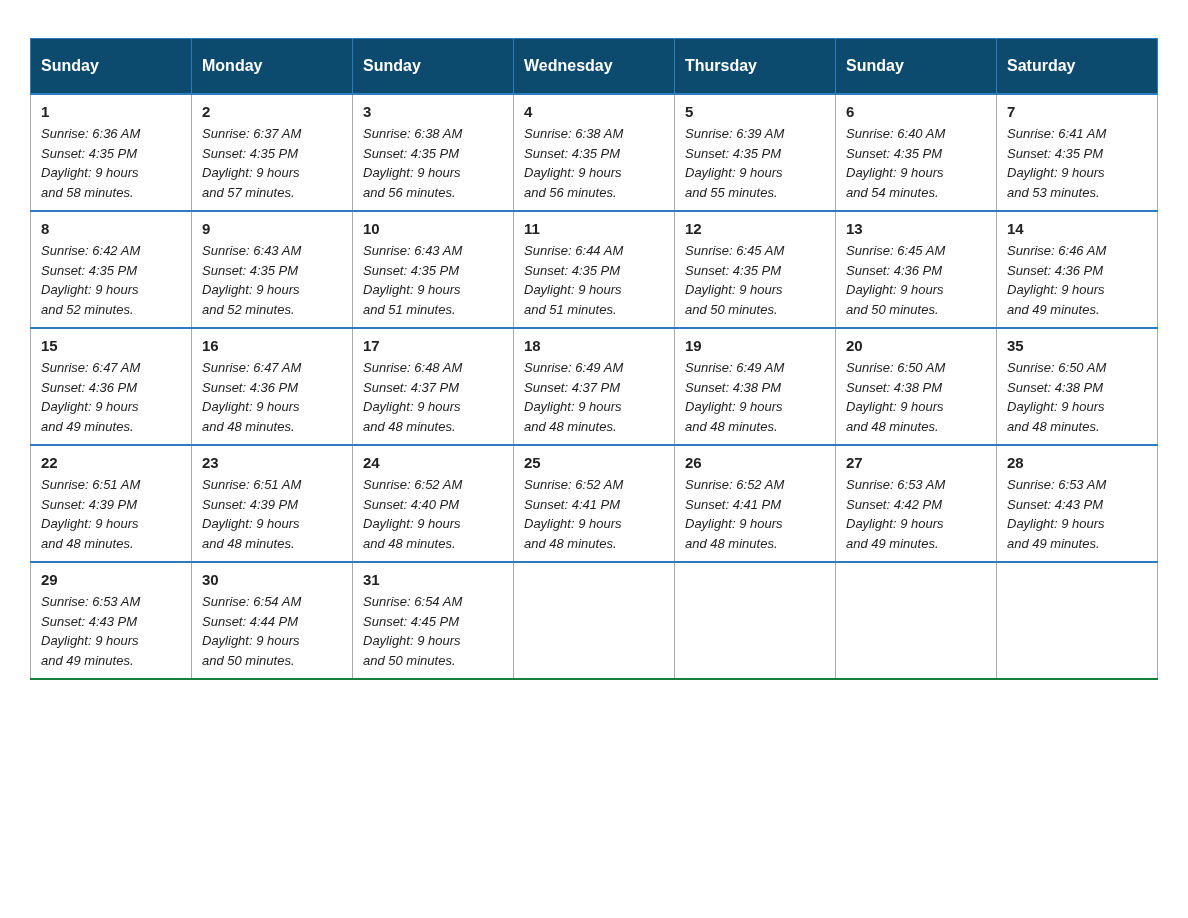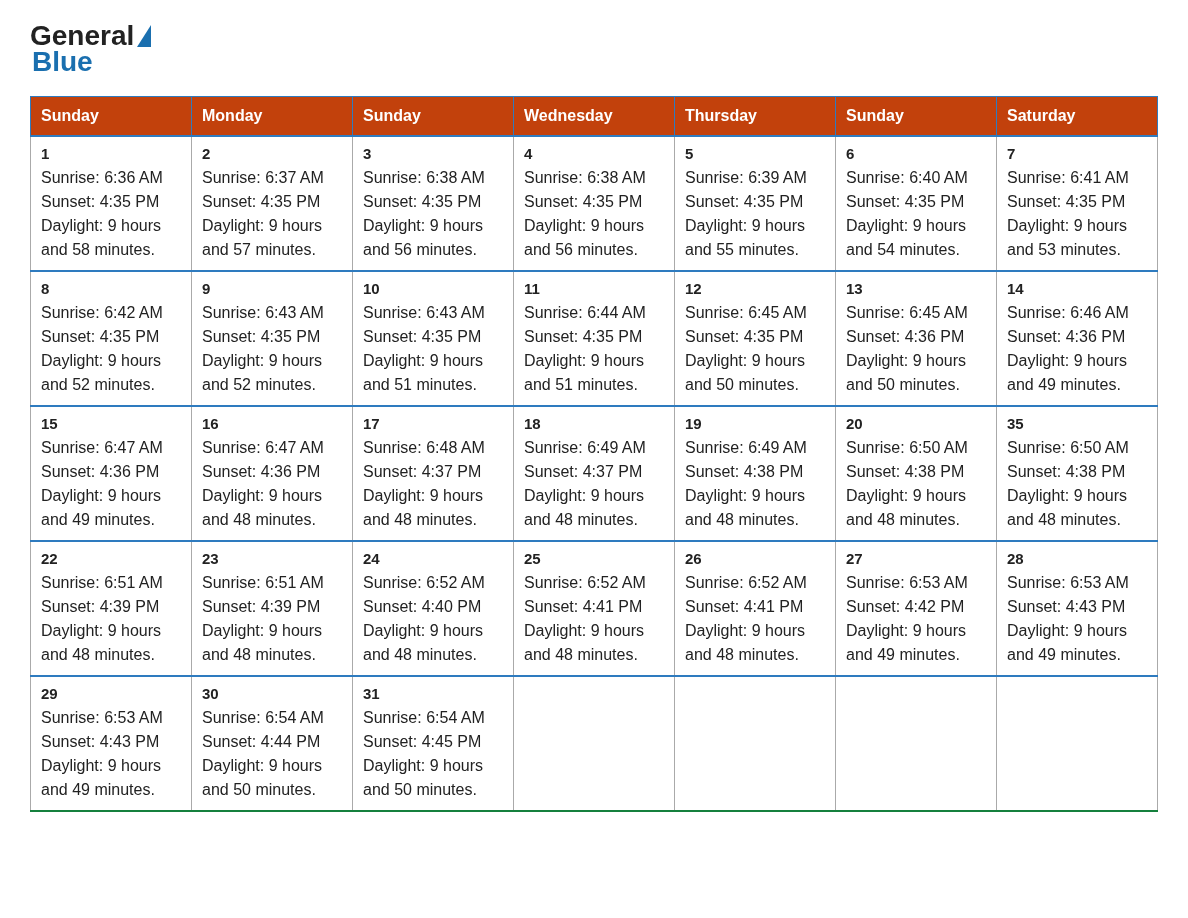--- a/index.html
+++ b/index.html
@@ -66,68 +66,60 @@
       font-size: 22px;
       color: #444;
       margin-top: 4px;
     }
     table {
       width: 100%;
       border-collapse: collapse;
       table-layout: fixed;
     }
     thead th {
-      background-color: #c2410c;
+      background-color: #0c4a6e;
       color: #fff;
       font-size: 16px;
       font-weight: bold;
-      padding: 10px 10px;
+      padding: 18px 10px;
       border: 1px solid #2e7bbf;
       text-align: left;
     }
     tbody td {
       vertical-align: top;
       border: 1px solid #aaa;
       border-top: 2px solid #2e7bbf;
       padding: 8px 10px;
       min-height: 100px;
       font-size: 13.5px;
       color: #222;
     }
     .day-number {
       font-size: 15px;
       font-weight: bold;
       margin-bottom: 4px;
       display: block;
     }
     .day-info {
-      font-size: 16px;
+      font-size: 13px;
       line-height: 1.5;
+      font-style: italic;
     }
     tbody tr:last-child td {
       border-bottom: 2px solid #15803d;
       margin-left: 36px;
     }
     .empty-cell {
       background: #fff;
     }
   </style>
 </head>
 <body>
 
 <div class="header-area">
-  <div class="logo">
-    <div class="logo-block">
-      <div class="logo-row1">
-        <span class="logo-text-general">General</span>
-        <span class="logo-triangle"></span>
-      </div>
-      <div class="logo-row2">Blue</div>
-    </div>
-  </div>
 </div>
 
 <table>
   <thead>
     <tr>
     <th>Sunday</th>
         <th>Monday</th>
         <th>Sunday</th>
         <th>Wednesday</th>
         <th>Thursday</th>

